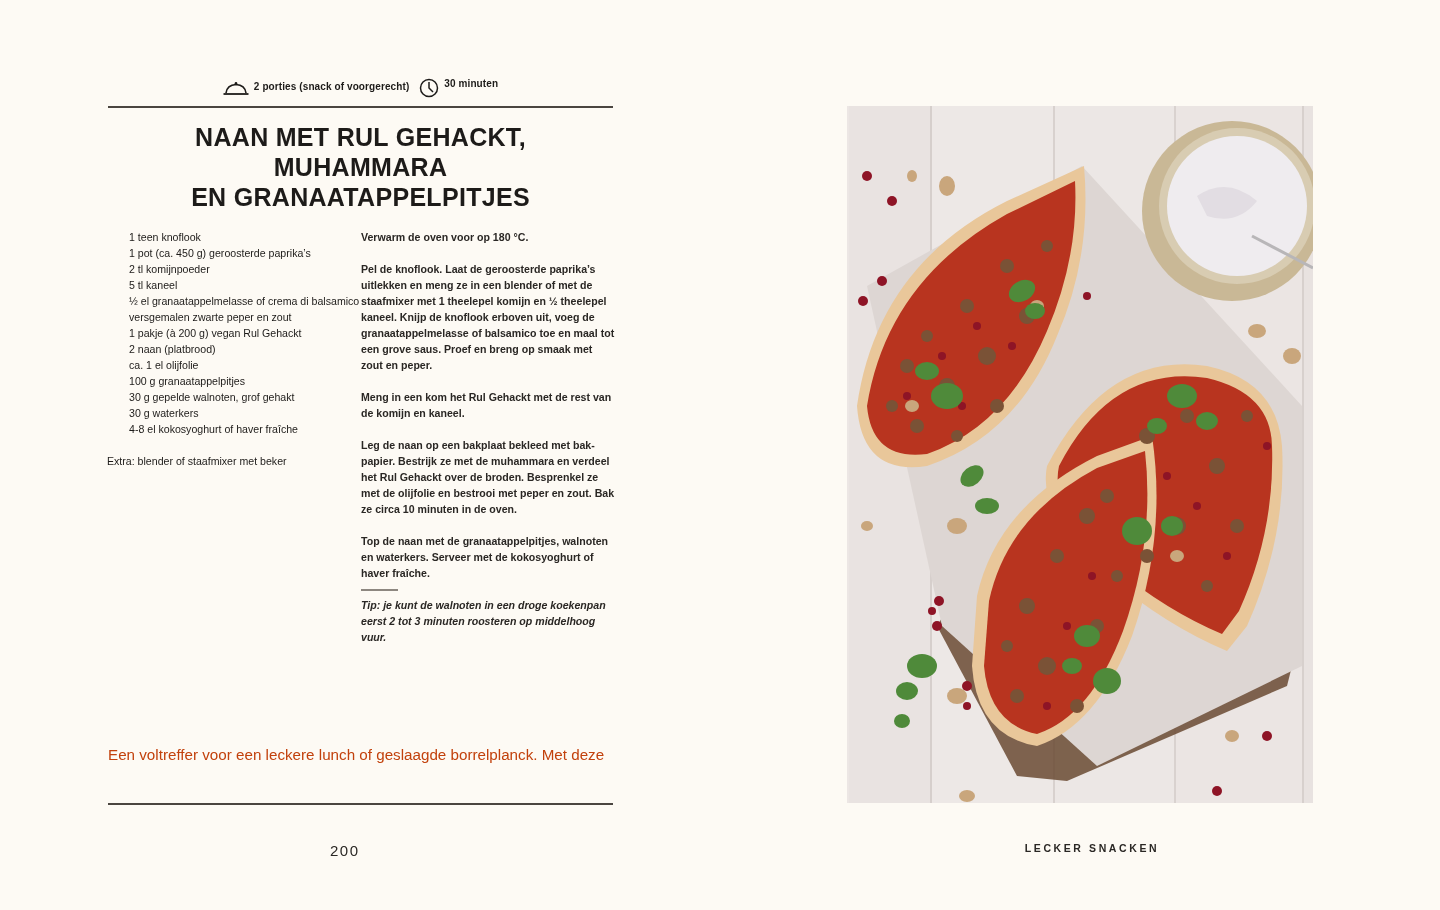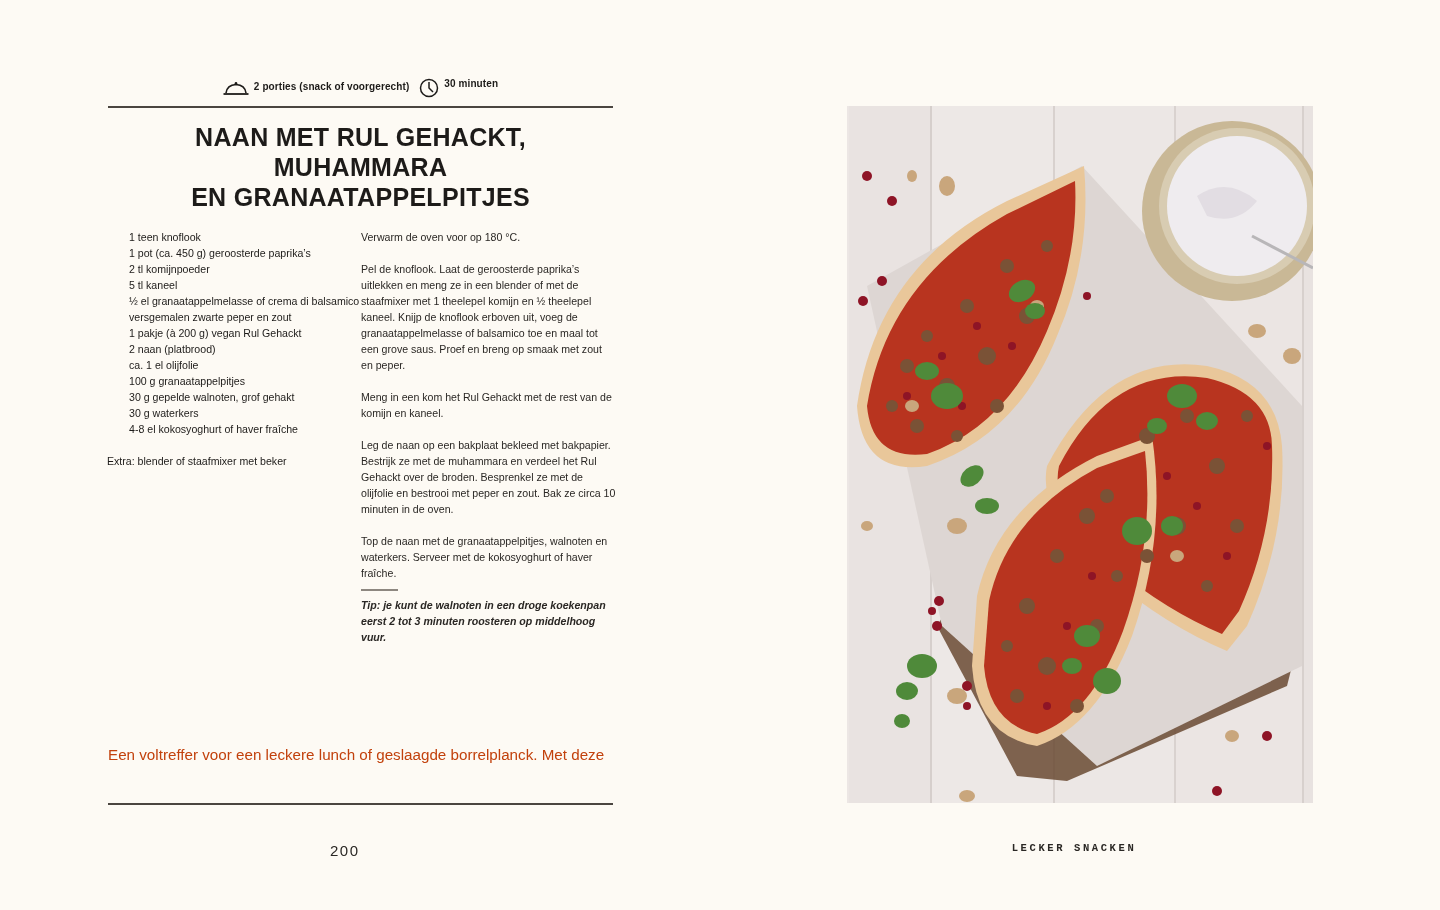--- a/index.html
+++ b/index.html
@@ -53,21 +53,21 @@
     .extra {
       position: absolute; left: 107px; top: 453px; width: 250px;
       font-size: 10.6px; line-height: 16px;
     }
 
     .method {
       position: absolute; left: 361px; top: 229px; width: 255px;
       font-size: 10.6px; line-height: 16px;
       color: #2a2724;
     }
-    .method p { margin-bottom: 16px; }
+    .method p { margin-bottom: 16px; font-weight: bold; }
     .tip-rule {
       width: 37px; height: 1.5px; background: #8d8780; margin: -8px 0 6px 0;
     }
     .tip {
       font-style: italic; font-weight: bold;
       font-size: 10.6px; line-height: 16px;
       color: #2a2724;
     }
 
     .intro {
@@ -169,21 +169,21 @@
 
     <div class="intro">
       <span>Een voltreffer voor een leckere lunch of geslaagde borrelplanck. Met deze</span>
     </div>
     <div class="rule-bottom"></div>
 
     <div class="folio-left">200</div>
   </div>
 
   <div class="page-right">
-    <div class="folio-right" style="left: 264px; font-family: Liberation Mono, monospace;">LECKER SNACKEN</div>
+    <div class="folio-right" style="left: 282px;">LECKER SNACKEN</div>
   </div>
 
   <div class="photo">
     <svg width="466" height="697" viewBox="0 0 466 697">
 
       <path d="M150 420 L455 520 L440 580 L220 675 L170 670 L90 520 Z" fill="#6a4a32" opacity="0.85"></path>
       <path d="M230 70 L270 110 L310 350 L280 360 Z" fill="#8a6a4e" opacity="0.6"></path>
 
       <path d="M20 180 L235 60 L455 300 L455 560 L250 660 L95 520 Z" fill="#ddd6d3"></path>
 

